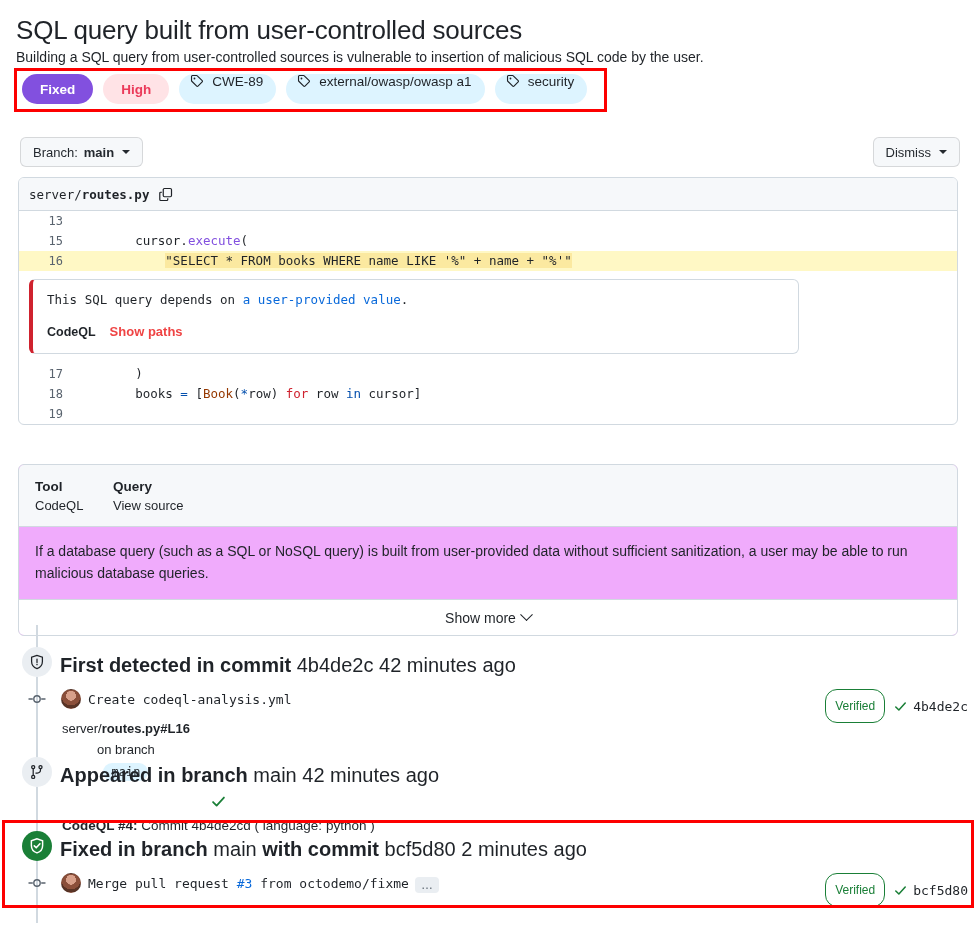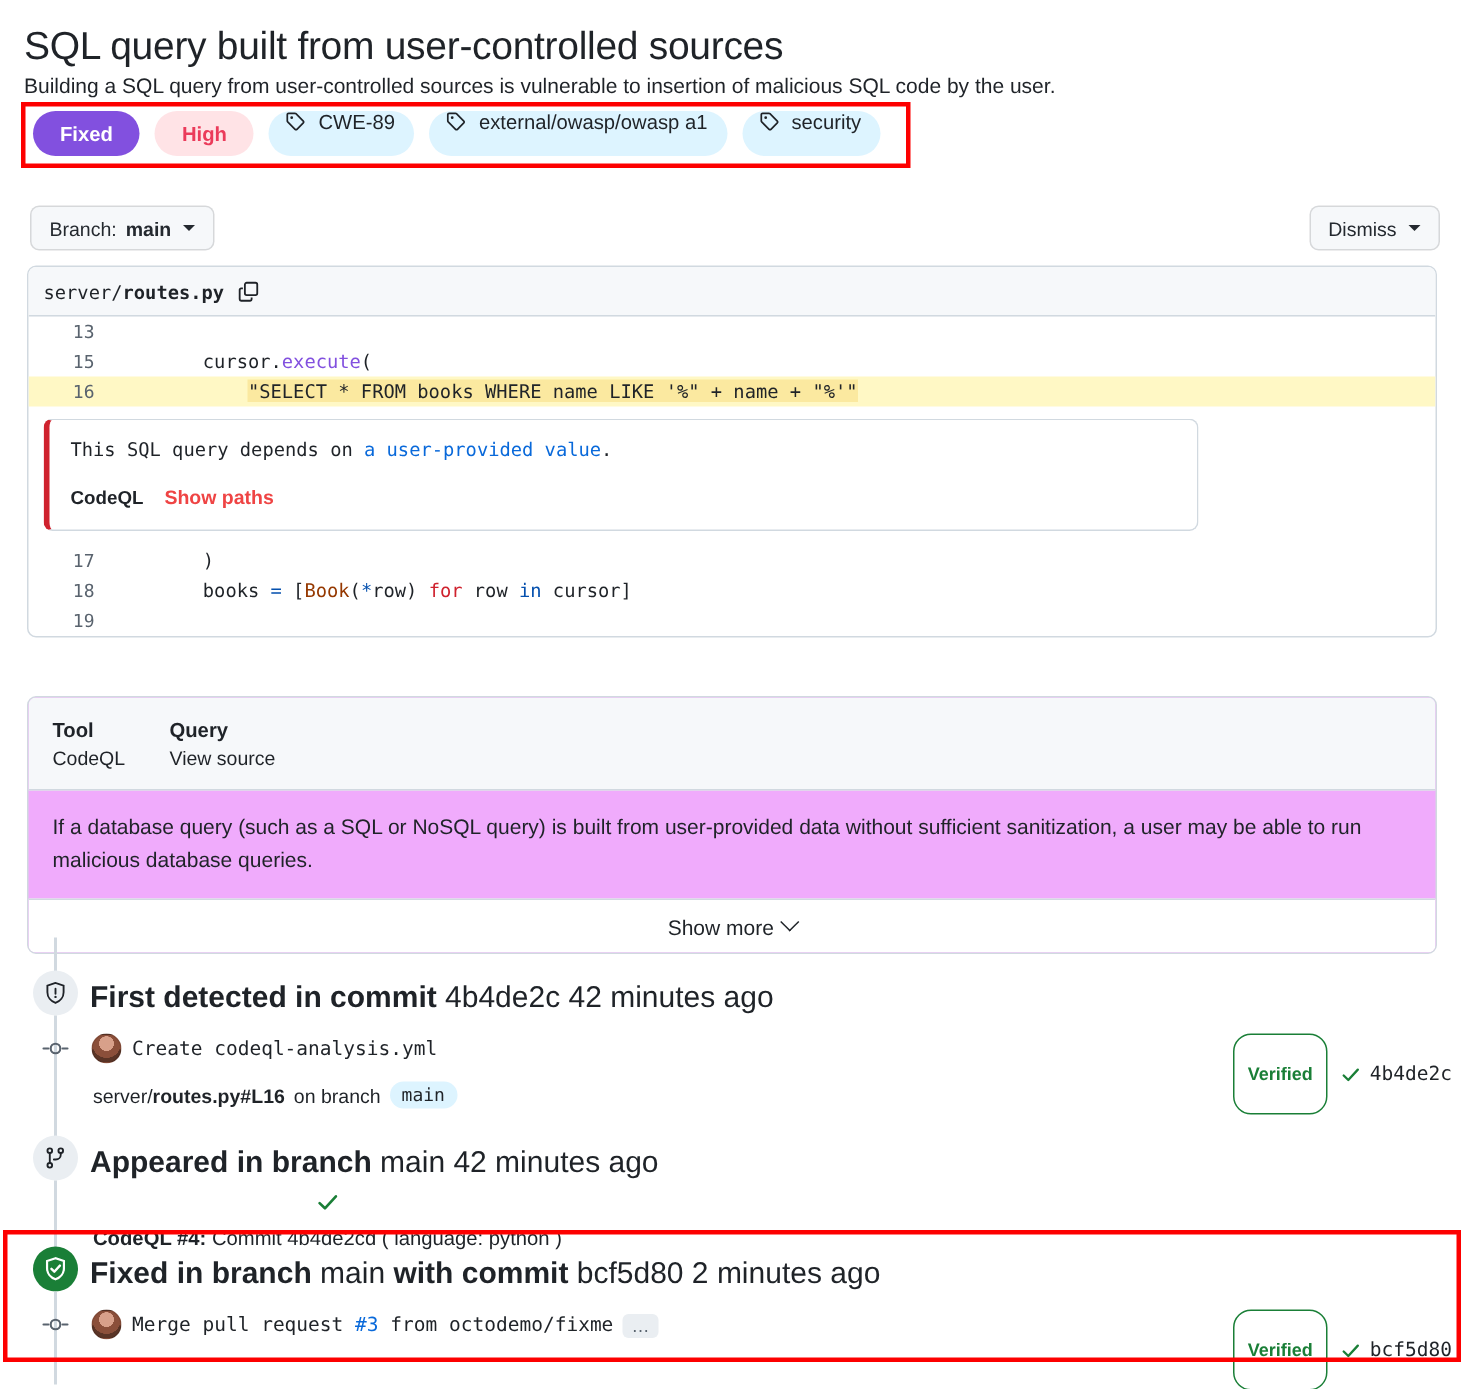--- a/index.html
+++ b/index.html
@@ -180,21 +180,21 @@
   .sub-line b { font-weight: 700; }
   .branch-chip {
     background: #ddf4ff; color: #1f2328; border-radius: 10px;
     padding: 2px 8px; font-size: 12px; font-family: "DejaVu Sans Mono", monospace;
   }
   .verified-wrap {
     position: absolute; right: 8px; display: flex; align-items: center; gap: 9px;
   }
   .verified {
     border: 1px solid #1a7f37; color: #1a7f37; border-radius: 12px;
-    font-size: 12px; font-weight: 700; padding: 18px 9px; line-height: 16px;
+    font-size: 12px; font-weight: 400; padding: 8px 9px; line-height: 16px;
   }
   .sha {
     font-family: "DejaVu Sans Mono", monospace; font-size: 13px; color: #1f2328;
     display: flex; align-items: center; gap: 6px;
   }
   .check-run {
     position: absolute; font-size: 13.5px; color: #1f2328; white-space: nowrap;
     display: flex; align-items: center; gap: 9px;
   }
   .check-run b { font-weight: 700; }
@@ -349,21 +349,21 @@
     <div class="commit-msg" style="left:88px; top:67px;">Create codeql-analysis.yml</div>
     <div class="verified-wrap" style="top:64px;">
       <span class="verified">Verified</span>
       <span class="sha">
         <svg width="13" height="13" viewBox="0 0 16 16" fill="none">
             <path d="M2.2 8.6 6 12.3 13.8 3.8" stroke="#1a7f37" stroke-width="1.9" stroke-linecap="round" stroke-linejoin="round"></path>
           </svg>
         <span>4b4de2c</span>
       </span>
     </div>
-    <div class="sub-line" style="left:62px; top:96px;">
+    <div class="sub-line" style="left:62px; top:96px;flex-direction:column;">
       <span><span>server/</span><b>routes.py#L16</b></span>
       <span>on branch</span>
       <span class="branch-chip">main</span>
     </div>
 
     <div class="rail" style="top:126px; height:16px;"></div>
     <div class="tl-badge" style="top:132px;">
       <svg width="16" height="16" viewBox="0 0 16 16" fill="none">
         <circle cx="4.2" cy="3.1" r="1.55" stroke="#1f2328" stroke-width="1.25"></circle>
         <circle cx="4.2" cy="12.9" r="1.55" stroke="#1f2328" stroke-width="1.25"></circle>

